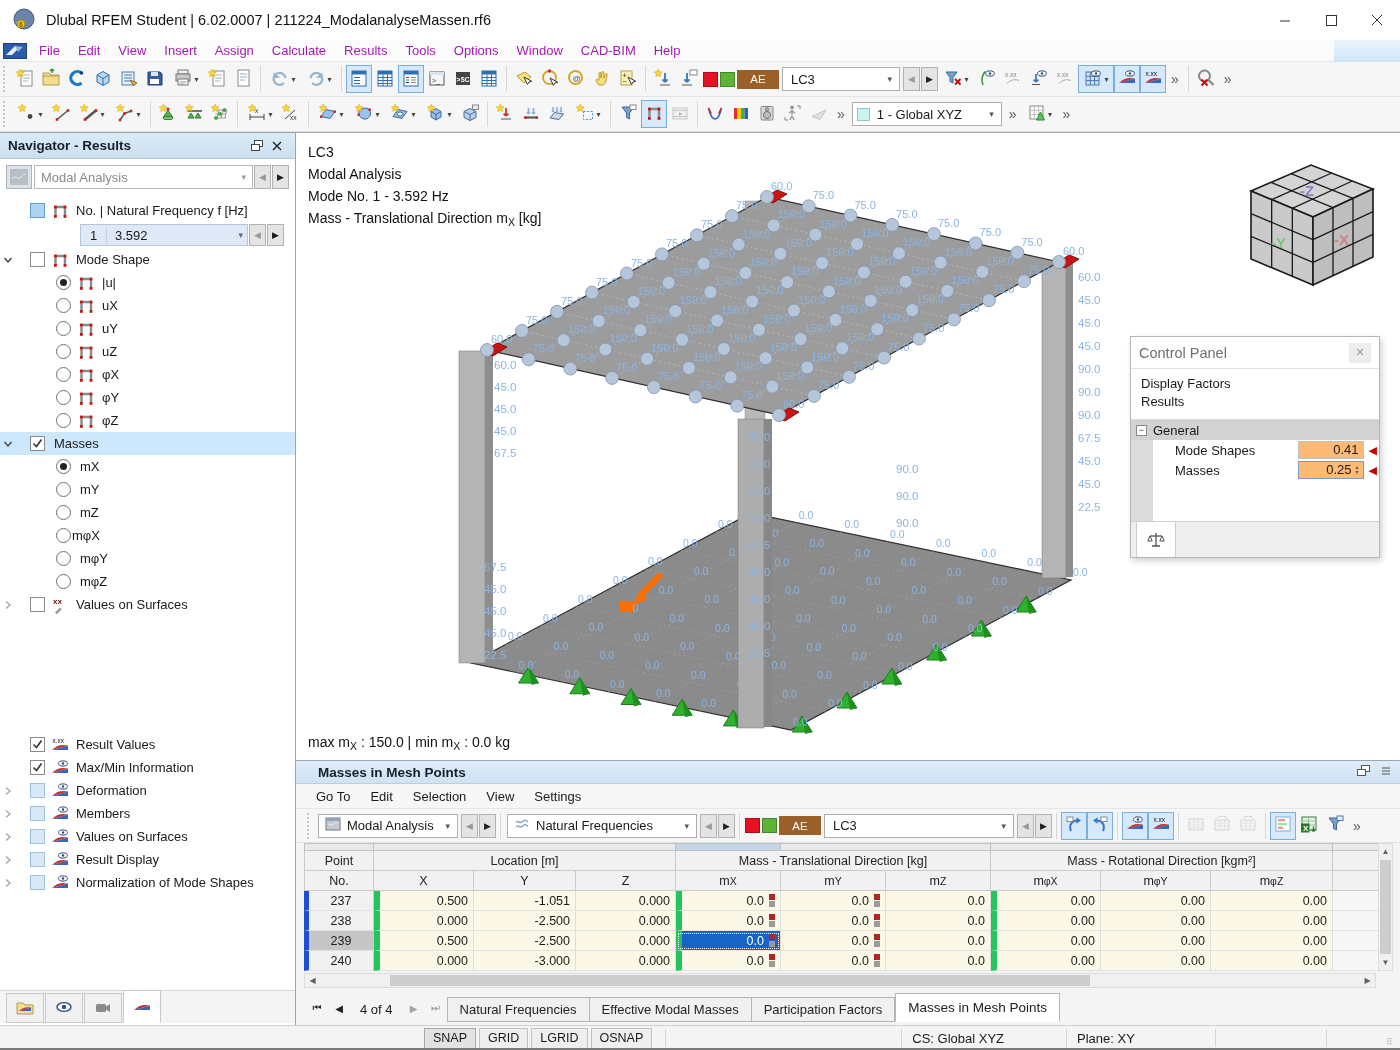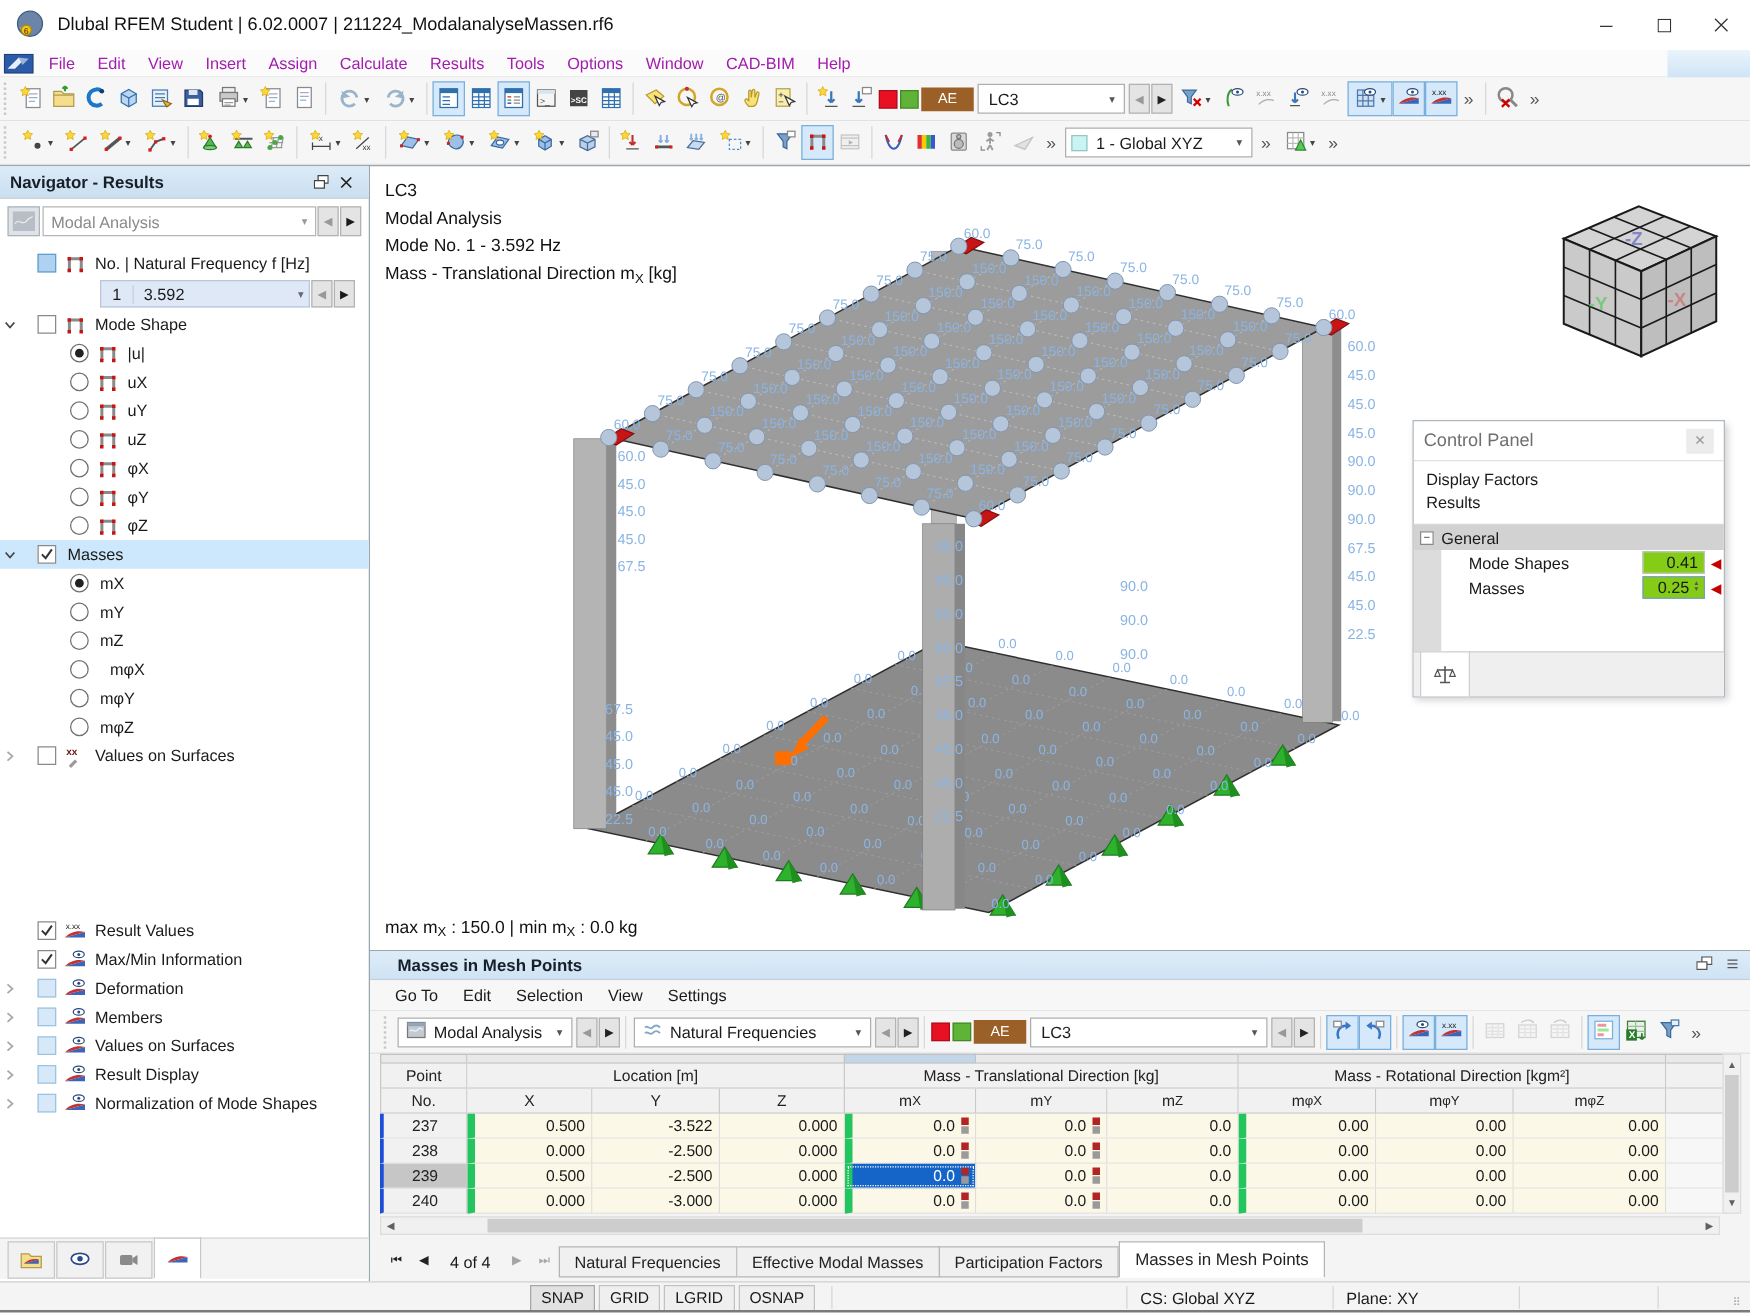--- a/index.html
+++ b/index.html
@@ -76,21 +76,21 @@
 .cp-head .t{color:#6f6f6f;font-size:14.5px;flex:1}
 .cp-x{width:22px;height:20px;background:#ececec;color:#9a9a9a;display:flex;align-items:center;justify-content:center;font-size:11px}
 .cp-sub{padding:6px 10px 8px 10px;border-bottom:1px solid #d8d8d8}
 .cp-sub div{line-height:18px}
 .cp-grid{position:relative;height:110px}
 .cp-gutter{position:absolute;left:0;top:0;width:22px;height:100%;background:#dcdcdc}
 .cp-group{position:absolute;left:0;top:0;width:100%;height:20px;background:#d2d2d2;display:flex;align-items:center}
 .cp-exp{width:11px;height:11px;border:1px solid #888;background:#fff;font-size:9px;line-height:9px;text-align:center;margin:0 6px 0 5px;color:#333}
 .cp-row{position:absolute;left:22px;height:20px;display:flex;align-items:center;width:228px}
 .cp-row .lbl{padding-left:22px;flex:1}
-.cp-val{width:50px;height:18px;border:1px solid #c2c2c2;background:#84cc16;text-align:right;padding:0 4px;line-height:16px}
+.cp-val{width:66px;height:18px;border:1px solid #c2c2c2;background:#fdba74;text-align:right;padding:0 4px;line-height:16px}
 .cp-val.spin{border-color:#7a9cc4;display:flex;align-items:center;justify-content:flex-end}
 .cp-spinner{display:inline-flex;flex-direction:column;margin-left:4px;font-size:6px;color:#555;line-height:5px}
 .cp-mark{color:#c40000;font-size:11px;margin:0 4px 0 5px}
 .cp-bottom{position:absolute;left:0;bottom:0;width:100%;height:36px;background:#efefef;border-top:1px solid #cfcfcf}
 .cp-tab{position:absolute;left:5px;bottom:0;width:40px;height:36px;background:#fff;border:1px solid #cfcfcf;border-bottom:none;display:flex;align-items:center;justify-content:center}
 
 .tablepanel{position:absolute;left:296px;top:760px;width:1104px;height:265px;background:#f4f4f4;border-top:1px solid #9aa5ad}
 .tp-title{height:23px;background:linear-gradient(#ddecf9,#cfe3f4);display:flex;align-items:center;padding:0 8px;border-bottom:1px solid #bccfdd}
 .tp-title .t{font-weight:bold;font-size:13.5px;color:#17202a;margin-left:14px;flex:1}
 .tp-menu{height:25px;display:flex;align-items:center;padding-left:10px;background:#f7f7f7;border-bottom:1px solid #e5e5e5}
@@ -99,21 +99,21 @@
 .grid-area{position:absolute;left:8px;top:82px}
 .hdr-strip{display:flex;height:8px}
 .hdr-strip div{border:1px solid #c2c2c2;border-left:none;background:#e9e9e9}
 .hdr-strip div:first-child{border-left:1px solid #c2c2c2}
 .hdr-strip div.hlcol{background:#c3d6e8}
 .hrow{display:flex}
 .hcell{height:20px;background:#f1f1f1;border-right:1px solid #c9c9c9;border-bottom:1px solid #c9c9c9;display:flex;align-items:center;justify-content:center;font-size:12.5px;color:#222}
 .hcell.first{border-left:1px solid #c9c9c9}
 .drow{display:flex}
 .dcell{height:20px;background:#fcf8e8;border-right:1px solid #ddd;border-bottom:1px solid #e2e2e2;display:flex;align-items:center;justify-content:flex-end;padding:0 5px;font-size:12.5px}
-.dcell.rowhdr{background:#f1f1f1;justify-content:center;border-right:1px solid #c9c9c9;border-left:3px solid #1d4ed8;color:#222}
+.dcell.rowhdr{background:#f1f1f1;justify-content:center;border-right:1px solid #c9c9c9;border-left:5px solid #1d4ed8;color:#222}
 .dcell.rowhdr.selr{background:#c6c6c6}
 .dcell.gstart{border-left:6px solid #22c55e}
 .dcell.selcell{background:#1565c8;color:#fff;outline:1px dotted #fff;outline-offset:-3px}
 .mind{width:6px;height:13px;margin-left:5px;display:inline-flex;flex-direction:column;justify-content:space-between}
 .mind i{display:block;width:6px;height:6px}
 .mind .r{background:#b22525}.mind .g{background:#9a9a9a}
 .hscroll{position:absolute;left:8px;height:15px;background:#f0f0f0;border:1px solid #dcdcdc;display:flex;align-items:center}
 .vscroll{position:absolute;width:15px;background:#f0f0f0;border:1px solid #dcdcdc;display:flex;flex-direction:column;align-items:center;justify-content:space-between}
 .thumb{background:#cdcdcd}
 .sarr{color:#606060;font-size:8px;width:15px;height:15px;display:flex;align-items:center;justify-content:center}
@@ -863,21 +863,21 @@
         <span class="nav-label" style="margin-left:9px">mY</span>
       </div>
       <div class="nav-row ">
         <span style="width:56px"></span>
         <span class="radio"></span>
         <span class="nav-label" style="margin-left:9px">mZ</span>
       </div>
       <div class="nav-row ">
         <span style="width:56px"></span>
         <span class="radio"></span>
-        <span class="nav-label" style="margin-left:17px">mφX</span>
+        <span class="nav-label" style="margin-left:1px">mφX</span>
       </div>
       <div class="nav-row ">
         <span style="width:56px"></span>
         <span class="radio"></span>
         <span class="nav-label" style="margin-left:9px">mφY</span>
       </div>
       <div class="nav-row ">
         <span style="width:56px"></span>
         <span class="radio"></span>
         <span class="nav-label" style="margin-left:9px">mφZ</span>
@@ -1626,21 +1626,21 @@
         <div class="hcell" style="width:110px">m<span class="subx">φY</span></div>
         <div class="hcell" style="width:122px">m<span class="subx">φZ</span></div>
         <div class="hcell" style="width:51px"></div>
       </div>
       <div class="drow">
         <div class="dcell rowhdr" style="width:70px">237</div>
         <div class="dcell gstart" style="width:100px">
           <span>0.500</span>
         </div>
         <div class="dcell" style="width:102px">
-          <span>-3.522</span>
+          <span>-1.051</span>
         </div>
         <div class="dcell" style="width:100px">
           <span>0.000</span>
         </div>
         <div class="dcell gstart" style="width:105px">
           <span>0.0</span>
           <span class="mind">
             <i class="r"></i>
             <i class="g"></i>
           </span>

